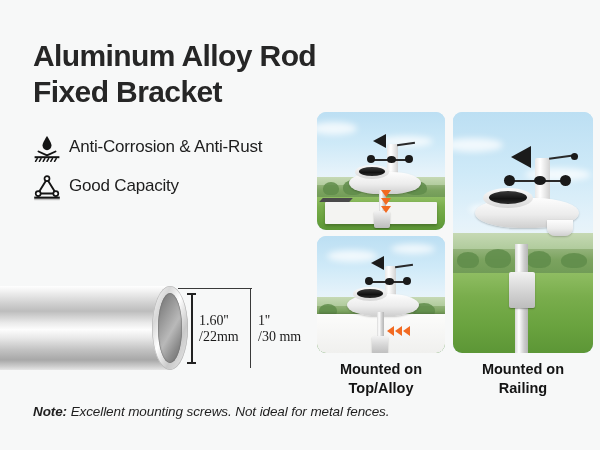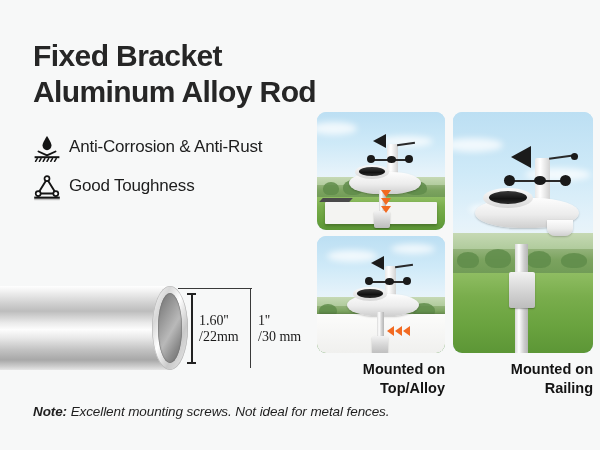--- a/index.html
+++ b/index.html
@@ -273,37 +273,37 @@
   }
   .ws-clamp {
     position: absolute;
     background: linear-gradient(to bottom, #f2f2f2 0%, #d6d6d6 50%, #bdbdbd 100%);
     border-radius: 2px;
     box-shadow: 0 1px 1.5px rgba(0,0,0,0.3);
   }
 
   .caption {
     position: absolute;
-    text-align: right;
+    text-align: center;
     font-size: 14.5px;
     font-weight: bold;
     color: #141414;
     line-height: 19px;
   }
   #caption-top-side { left: 317px; top: 360px; width: 128px; }
   #caption-railing  { left: 453px; top: 360px; width: 140px; }
 </style>
 </head>
 <body>
 
 <div id="stage">
 
   <div class="title-block">
+    <div class="title-line">Aluminum Alloy Rod</div>
     <div class="title-line">Fixed Bracket</div>
-    <div class="title-line">Aluminum Alloy Rod</div>
   </div>
 
   <div class="features">
 
     <div class="feature">
       <span class="feature-icon">
         <svg width="30" height="28" viewBox="0 0 30 28">
           <path d="M15 2 C15 2, 10.5 8.5, 10.5 11.6 C10.5 14.3, 12.5 16.2, 15 16.2 C17.5 16.2, 19.5 14.3, 19.5 11.6 C19.5 8.5, 15 2, 15 2 Z" fill="#141414"></path>
           <path d="M6.5 17.5 L15 21.4 L23.5 17.5" fill="none" stroke="#141414" stroke-width="1.9" stroke-linecap="round" stroke-linejoin="round"></path>
           <rect x="2.6" y="22.2" width="24.8" height="2.0" fill="#141414"></rect>
@@ -324,21 +324,21 @@
       <span class="feature-icon">
         <svg width="30" height="27" viewBox="0 0 30 27">
           <path d="M15 5 L24 19.5 L6 19.5 Z" fill="none" stroke="#141414" stroke-width="1.9" stroke-linejoin="round"></path>
           <circle cx="15" cy="4.6" r="2.5" fill="#fff" stroke="#141414" stroke-width="1.7"></circle>
           <circle cx="6.2" cy="19.6" r="2.5" fill="#fff" stroke="#141414" stroke-width="1.7"></circle>
           <circle cx="23.8" cy="19.6" r="2.5" fill="#fff" stroke="#141414" stroke-width="1.7"></circle>
           <rect x="2.2" y="22.6" width="25.6" height="2.1" fill="#141414"></rect>
           <rect x="2.2" y="25.1" width="25.6" height="1.1" fill="#bdbdbd"></rect>
         </svg>
       </span>
-      <span class="feature-label">Good Toughness</span>
+      <span class="feature-label">Good Capacity</span>
     </div>
 
 
   </div>
 
   <div class="rod-wrap">
     <div class="rod-body"></div>
     <div class="rod-end-outer"></div>
     <div class="rod-end-inner"></div>
   </div>

